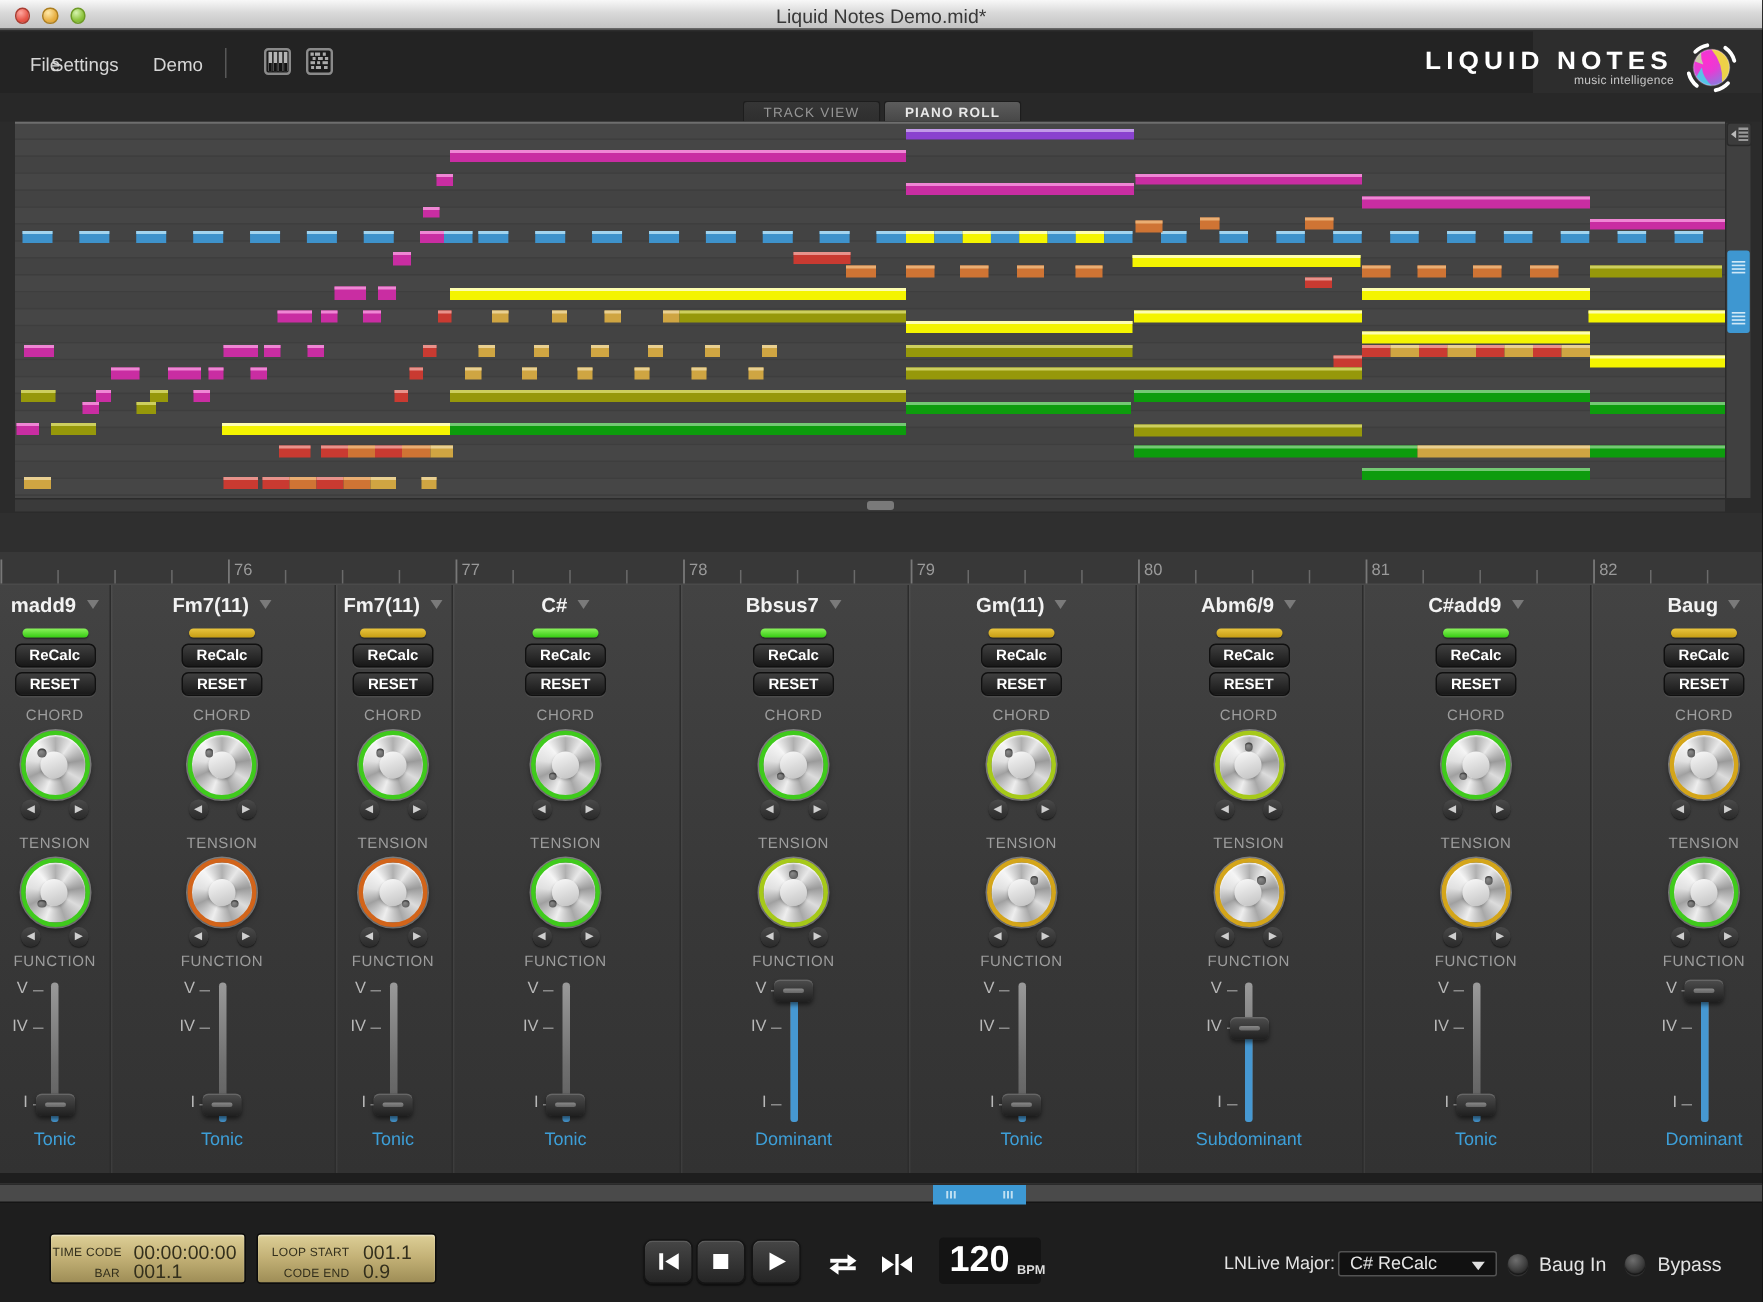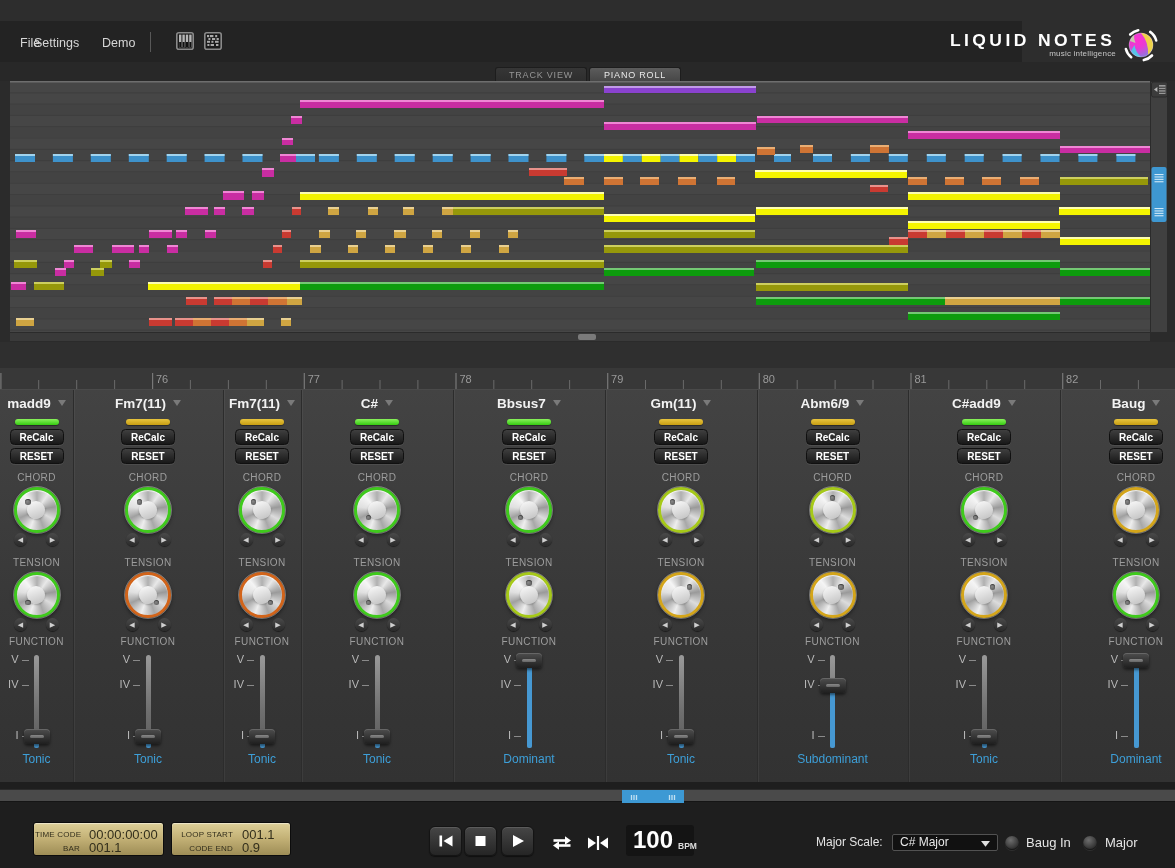--- a/index.html
+++ b/index.html
@@ -77,20 +77,26 @@
 #bpm{position:absolute;left:626px;top:825px;width:68px;height:31px;border-radius:3px;
  background:#141414;color:#fff;}
 #scale{position:absolute;left:892px;top:834px;width:106px;height:17px;background:#111;
  border:1px solid #525252;border-radius:2px;color:#e8e8e8;font-size:12px;line-height:15px;}
 .led{position:absolute;top:836px;width:14px;height:14px;border-radius:50%;
  background:radial-gradient(circle at 40% 30%,#6e6e6e,#383838 60%,#262626);
  box-shadow:inset 0 -1px 1px rgba(0,0,0,.6),0 1px 0 rgba(255,255,255,.08);}
 .btxt{position:absolute;top:835px;font-size:13px;color:#e4e4e4;}
 </style></head><body>
 <div id="app">
+<div id="titlebar">
+<div class="tl" style="left:9.5px;background:radial-gradient(circle at 35% 28%,#ffa8a0,#e7574a 60%,#cf4437);border:.5px solid #a93c31;"></div>
+<div class="tl" style="left:28px;background:radial-gradient(circle at 35% 28%,#ffe9a8,#e8b146 60%,#d89c2b);border:.5px solid #ac7e1f;"></div>
+<div class="tl" style="left:46.5px;background:radial-gradient(circle at 35% 28%,#d6f3ae,#8ec43f 60%,#74ad28);border:.5px solid #6d9a26;"></div>
+<div id="title">Liquid Notes Demo.mid*</div>
+</div>
     <div id="topbar">
 <span class="menu" style="left:20px;">File</span>
 <span class="menu" style="left:34px;">Settings</span>
 <span class="menu" style="left:102px;">Demo</span>
 <div class="abs" style="left:150px;top:11px;width:1px;height:20px;background:#585858;"></div>
 <svg class="abs" style="left:176px;top:11px;" width="18" height="18" viewBox="0 0 18 18">
 <rect x="0.8" y="0.8" width="16.4" height="16.4" rx="2" fill="#1b1b1b" stroke="#8a8a8a" stroke-width="1.6"></rect>
 <rect x="3" y="2.6" width="2.4" height="12.8" fill="#b5b5b5"></rect>
 <rect x="6.4" y="2.6" width="2.4" height="12.8" fill="#b5b5b5"></rect>
 <rect x="9.8" y="2.6" width="2.4" height="12.8" fill="#b5b5b5"></rect>
@@ -137,21 +143,21 @@
 <g fill="none" stroke="#fff" stroke-width="2.6" stroke-linecap="round">
 <path d="M8.2 9.5 a15.2 15.2 0 0 1 8 -4.3"></path>
 <path d="M34.2 15.5 a15.2 15.2 0 0 0 -6 -8.6"></path>
 <path d="M30 30.5 a15.2 15.2 0 0 1 -8.2 4.6"></path>
 <path d="M3.9 24 a15.2 15.2 0 0 0 5.3 8.2"></path>
 </g>
 </svg>
 </div>
     <div id="tabsrow">
 <div class="tab" style="left:495px;width:92px;background:linear-gradient(#363636,#2e2e2e);color:#969696;">TRACK VIEW</div>
-<div class="tab" style="left:589px;width:92px;background:linear-gradient(#5c5c5c,#474747);color:#e9e9e9;">PIANO ROLL</div>
+<div class="tab" style="left:589px;width:92px;background:linear-gradient(#5c5c5c,#474747);color:#e9e9e9;font-weight:bold;">PIANO ROLL</div>
 </div>
     <svg class="abs" style="left:0;top:81px;" width="1175" height="261" viewBox="0 0 1175 261">
       <rect x="0" y="0" width="1175" height="261" fill="#2b2b2b"></rect>
       <rect x="10" y="0" width="1140" height="251" fill="#464646"></rect>
       <rect x="10" y="0" width="1140" height="1.5" fill="#6e6e6e"></rect>
       <rect x="10" y="11.3" width="1140" height="1" fill="#3e3e3e"></rect>
       <rect x="10" y="22.6" width="1140" height="1" fill="#3e3e3e"></rect>
       <rect x="10" y="33.9" width="1140" height="1" fill="#3e3e3e"></rect>
       <rect x="10" y="45.2" width="1140" height="1" fill="#3e3e3e"></rect>
       <rect x="10" y="56.5" width="1140" height="1" fill="#3e3e3e"></rect>
@@ -819,25 +825,25 @@
 <path d="M9 7.2l-6 4.3 6 4.3z" fill="#fff"></path>
 </svg>
 <svg class="abs" style="left:587px;top:835px;" width="22" height="16" viewBox="0 0 22 16">
 <g fill="#fff">
         <rect x="9.9" y="1" width="2.2" height="14"></rect>
 <path d="M1 2.5l8 5.5-8 5.5z"></path>
         <path d="M21 2.5l-8 5.5 8 5.5z"></path>
       </g>
 </svg>
 <div id="bpm">
-<span class="abs" style="left:7px;top:1px;font-size:24px;font-weight:bold;">100</span>
+<span class="abs" style="left:7px;top:1px;font-size:24px;font-weight:bold;">120</span>
 <span class="abs" style="left:52px;top:16px;font-size:8.5px;color:#ddd;font-weight:bold;">BPM</span>
 </div>
-<div class="btxt" style="left:816px;font-size:12px;">Major Scale:</div>
-<div id="scale"><span style="padding-left:7px;">C# Major</span>
+<div class="btxt" style="left:816px;font-size:12px;">LNLive Major:</div>
+<div id="scale"><span style="padding-left:7px;">C# ReCalc</span>
 <svg class="abs" style="right:7px;top:6px;" width="9" height="6" viewBox="0 0 9 6">
         <path d="M0 0h9L4.5 5.8z" fill="#e0e0e0"></path>
       </svg>
 </div>
 <div class="led" style="left:1005px;"></div>
 <div class="btxt" style="left:1026px;">Baug In</div>
 <div class="led" style="left:1083px;"></div>
-<div class="btxt" style="left:1105px;">Major</div>
+<div class="btxt" style="left:1105px;">Bypass</div>
 </div>
 </body></html>

